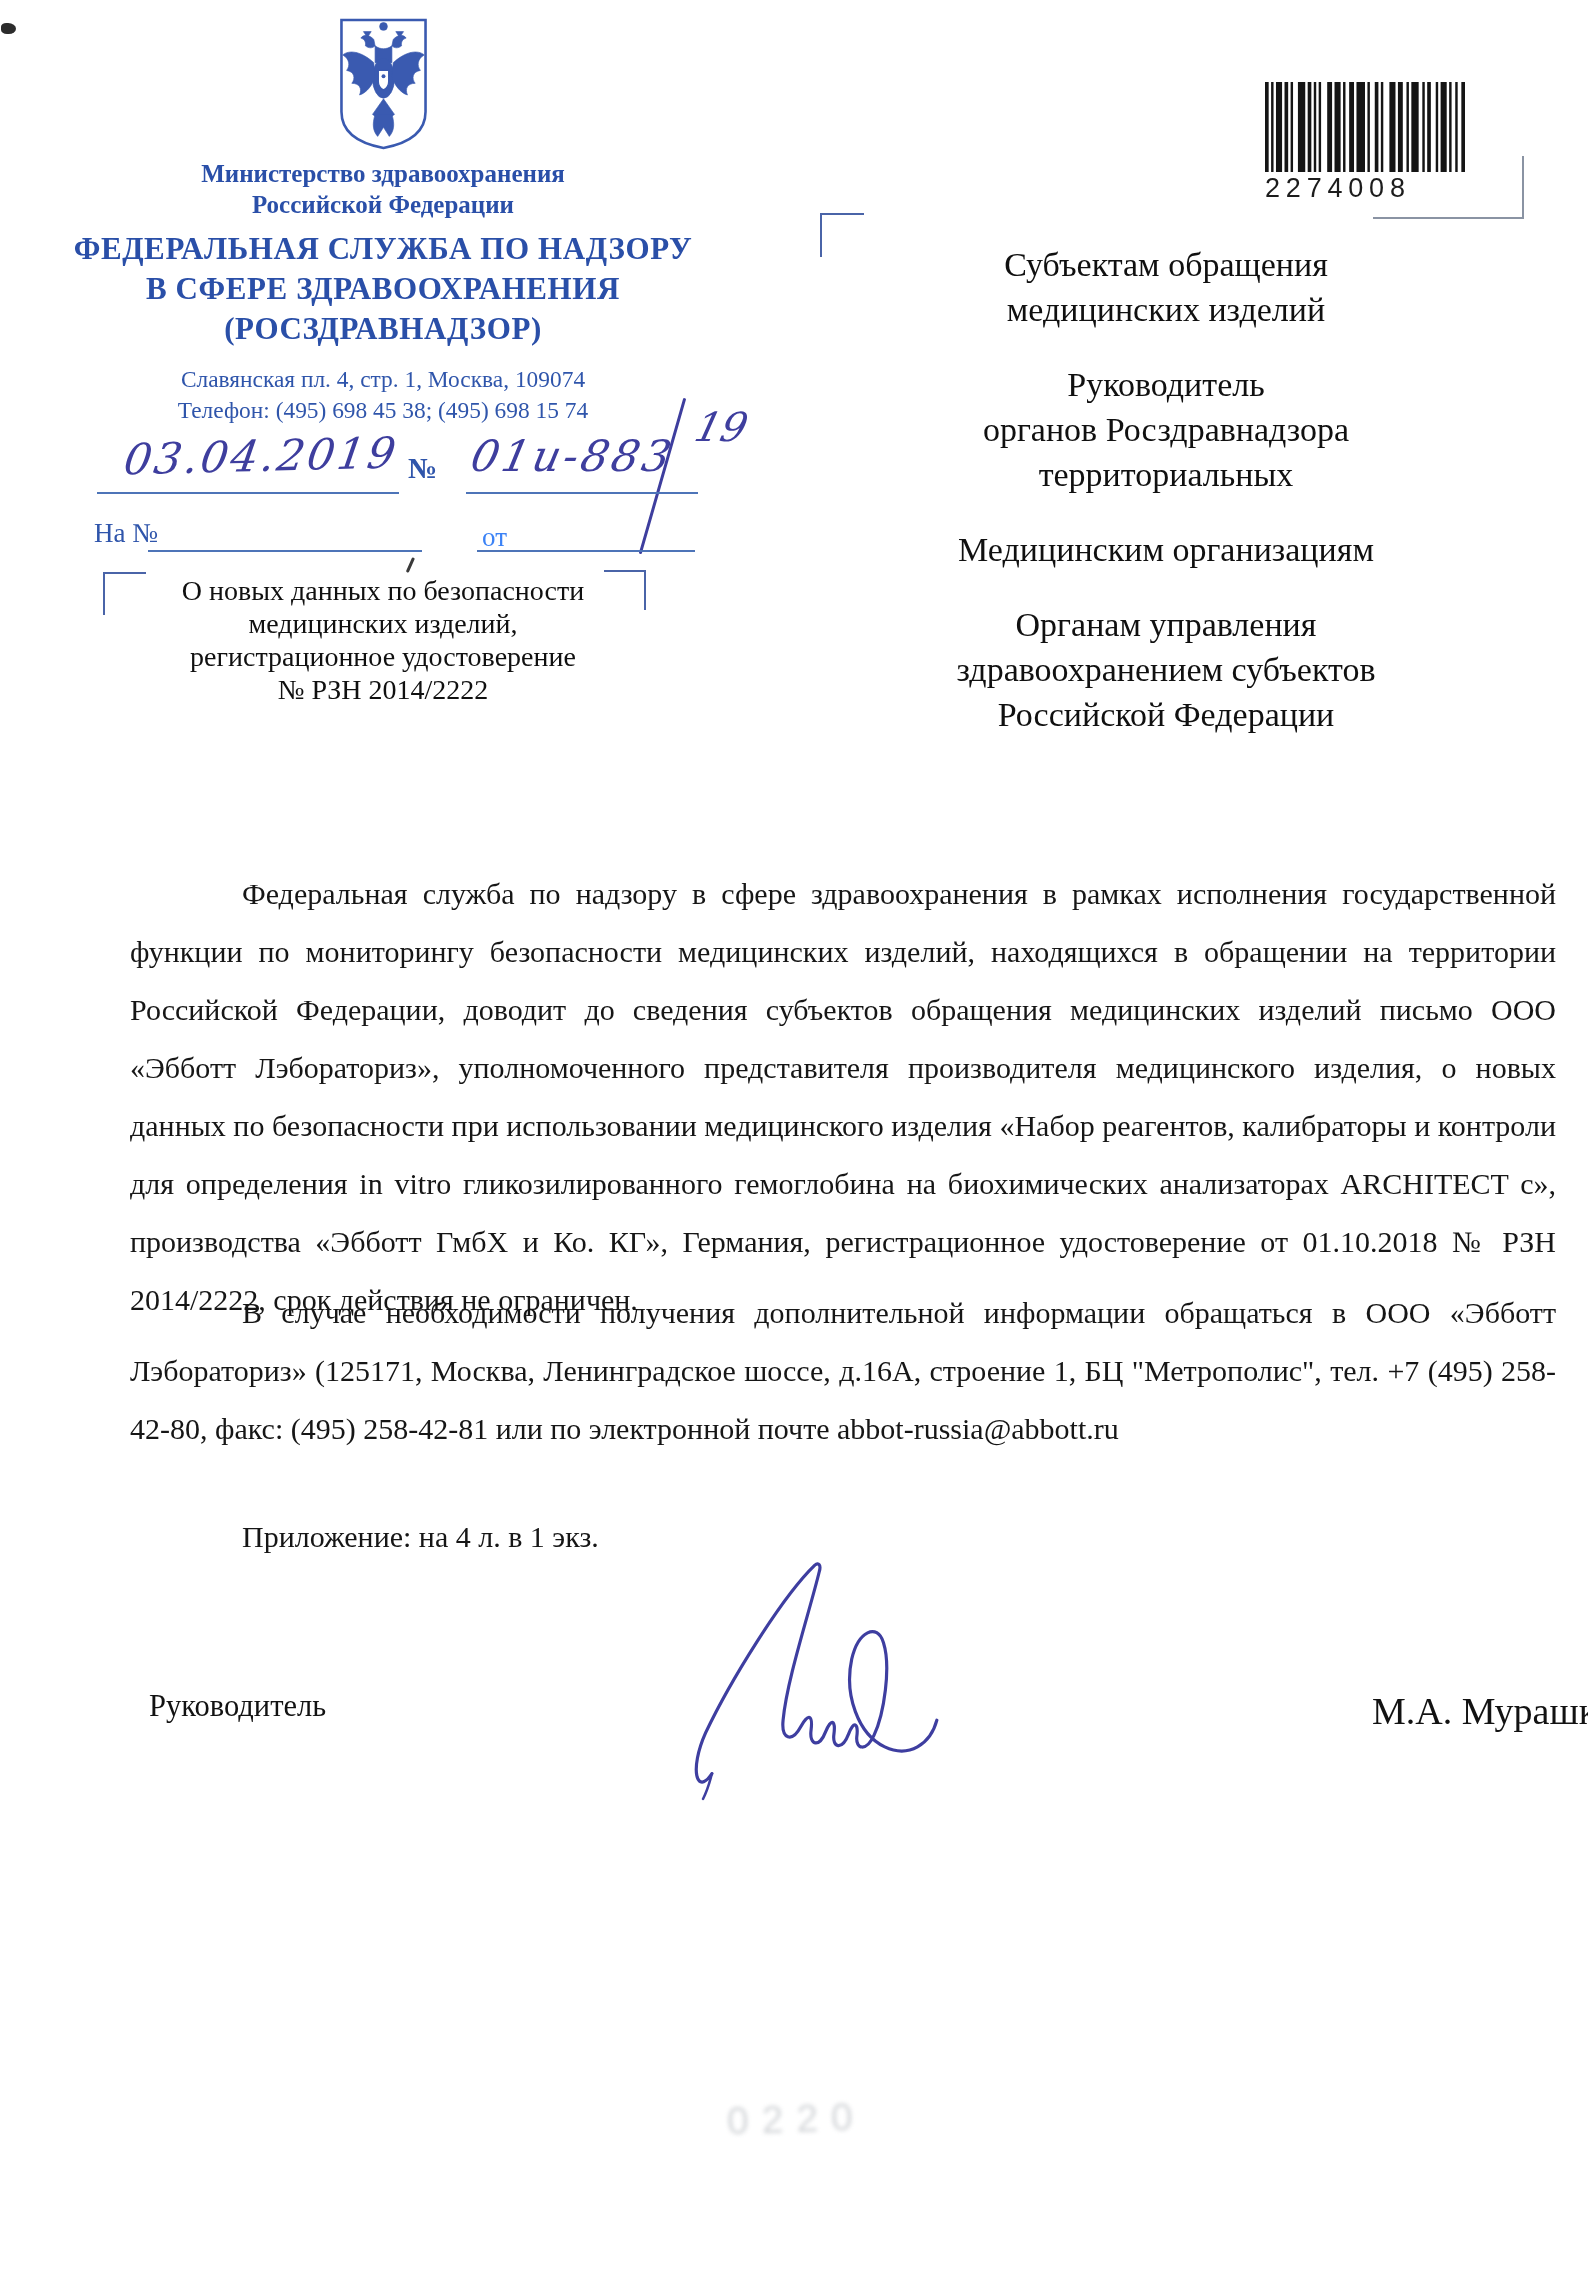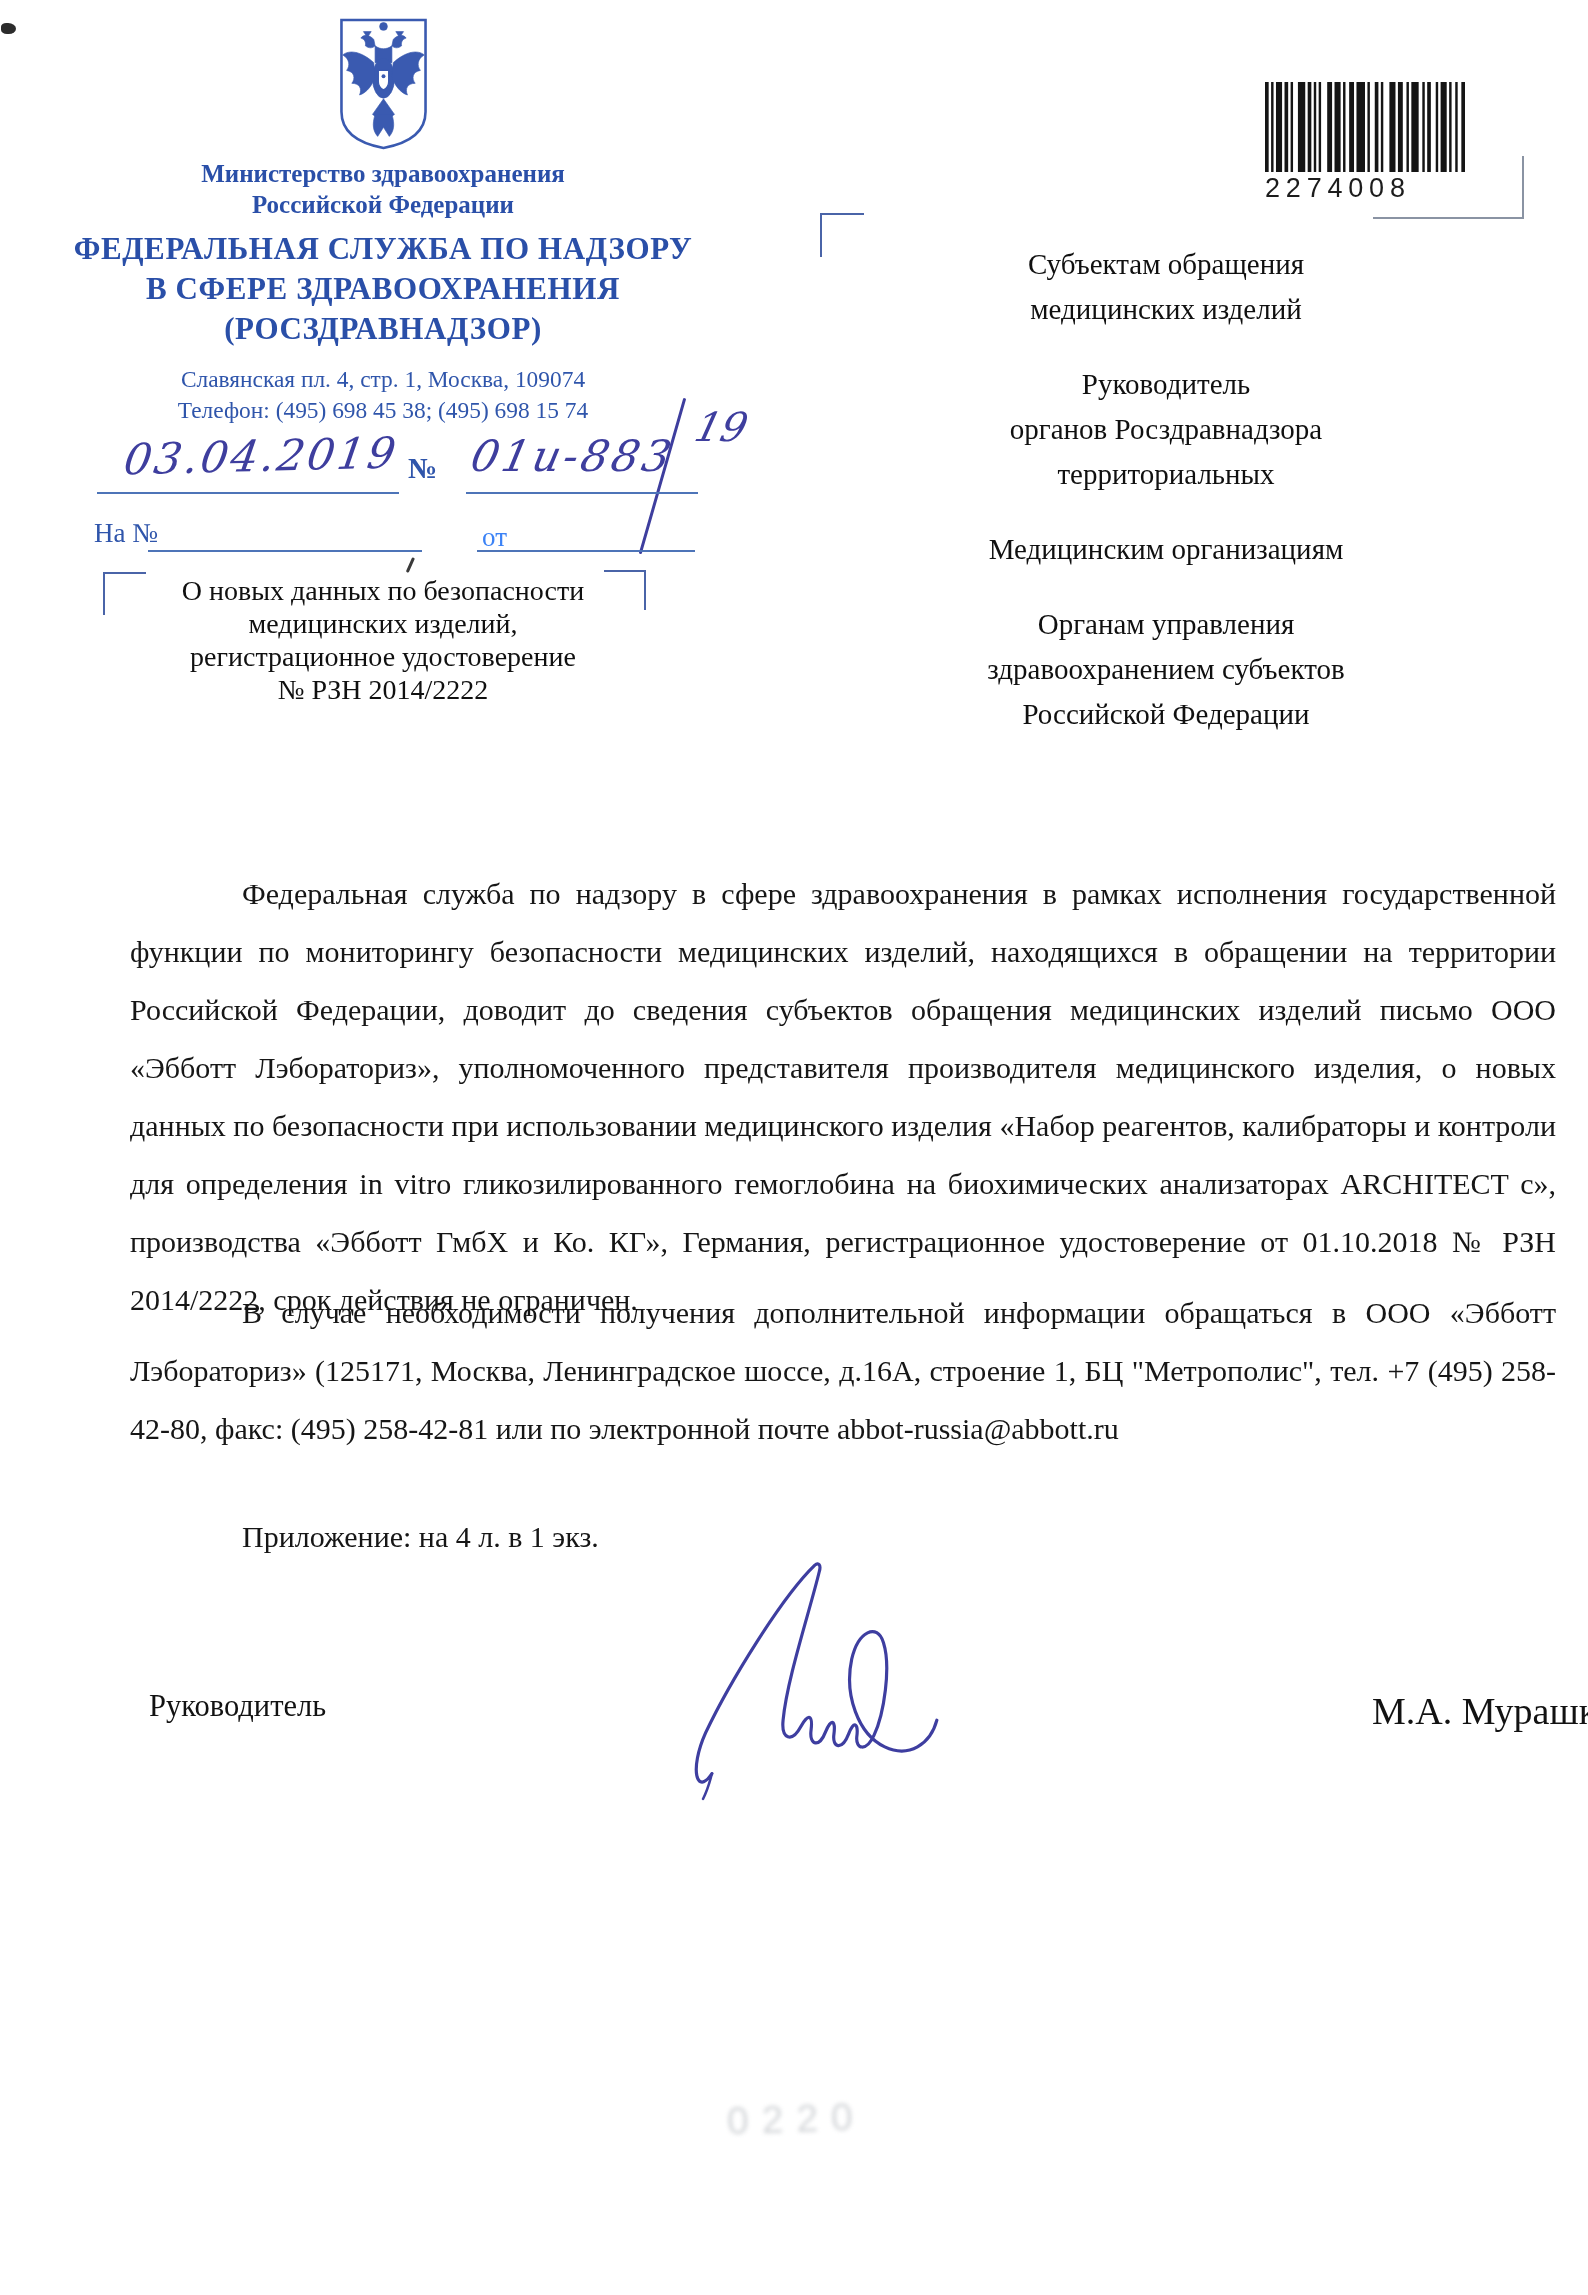--- a/index.html
+++ b/index.html
@@ -37,21 +37,21 @@
   .ot-label{left:434px;top:522px;font-size:27px;color:#3b82f6;margin-left:48px;}
   .rule-na{left:148px;top:550px;width:274px;}
   .rule-ot{left:477px;top:550px;width:218px;}
   .ink-tick{left:409px;top:557px;width:2.6px;height:15.6px;background:#3a3a3a;transform:rotate(24deg);border-radius:1.3px;}
   
   .subj{left:110px;top:574px;width:546px;text-align:center;font-size:28px;line-height:33px;color:#101010;}
   .crn{position:absolute;}
   .crn .h{position:absolute;height:1.9px;background:#4a64a8;}
   .crn .v{position:absolute;width:1.9px;background:#4a64a8;}
   
-  .recipients{left:903px;top:242px;width:526px;text-align:center;font-size:29px;line-height:45px;color:#101010;}
+  .recipients{left:903px;top:242px;width:526px;text-align:center;font-size:34px;line-height:45px;color:#101010;}
   .rcp-group{margin:0 0 30px 0;}
   
   .body-par{left:130px;width:1426px;font-size:30px;line-height:58px;text-align:justify;text-indent:112px;color:#161616;margin:0;}
   .p1{top:865px;}
   .p2{top:1284px;}
   .attachment{left:242px;top:1520px;font-size:30px;color:#161616;}
   
   .sig-title{left:149px;top:1689px;font-size:30.5px;color:#121212;}
   .sig-name{left:1372px;top:1689px;font-size:38px;color:#121212;}
   .sig-svg{left:656px;top:1554px;width:305px;height:279px;}

